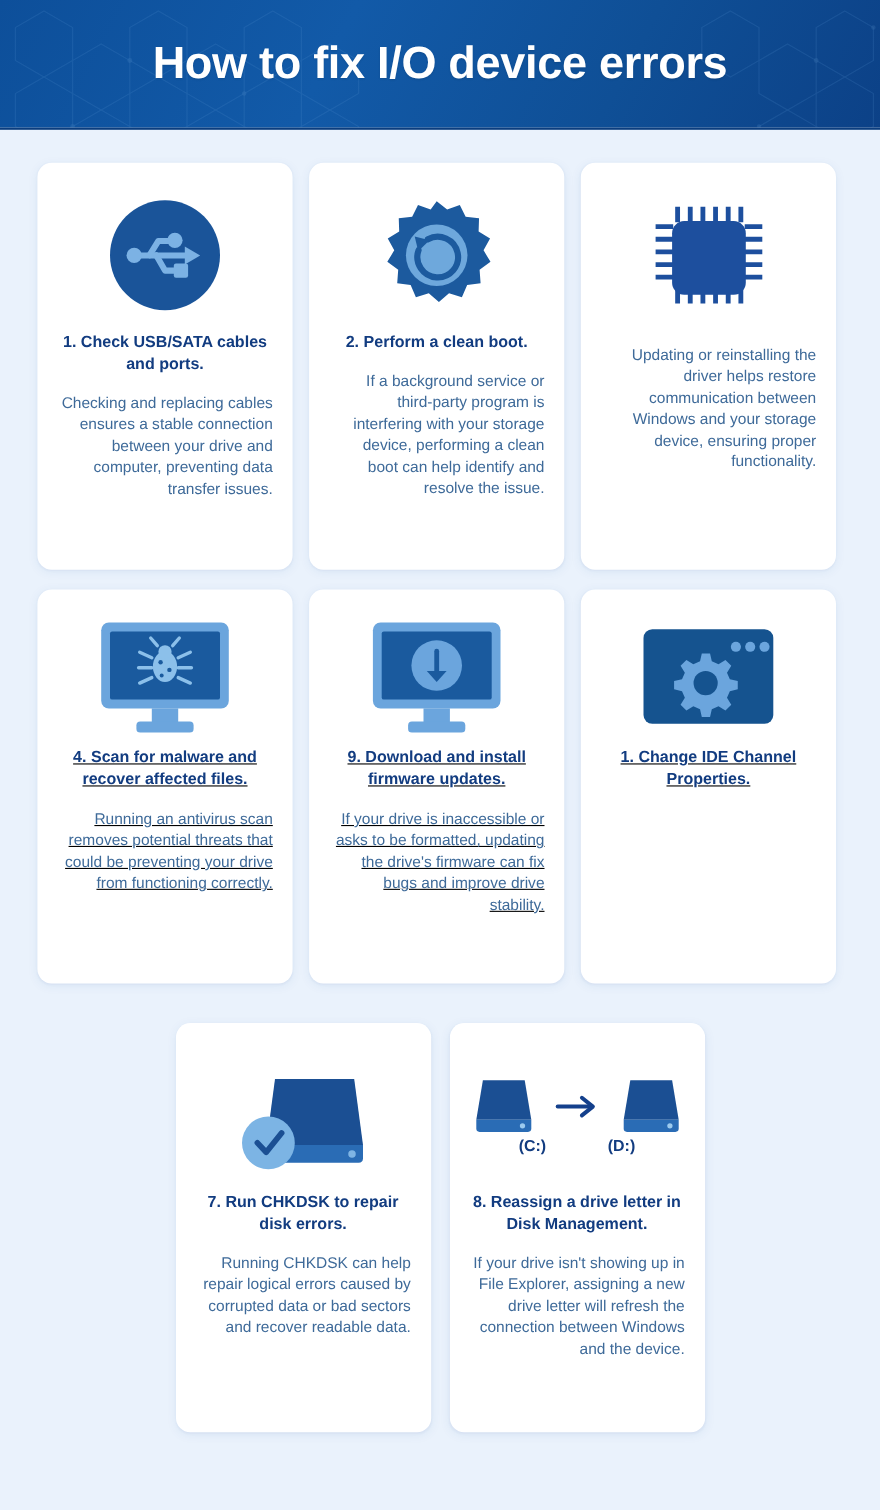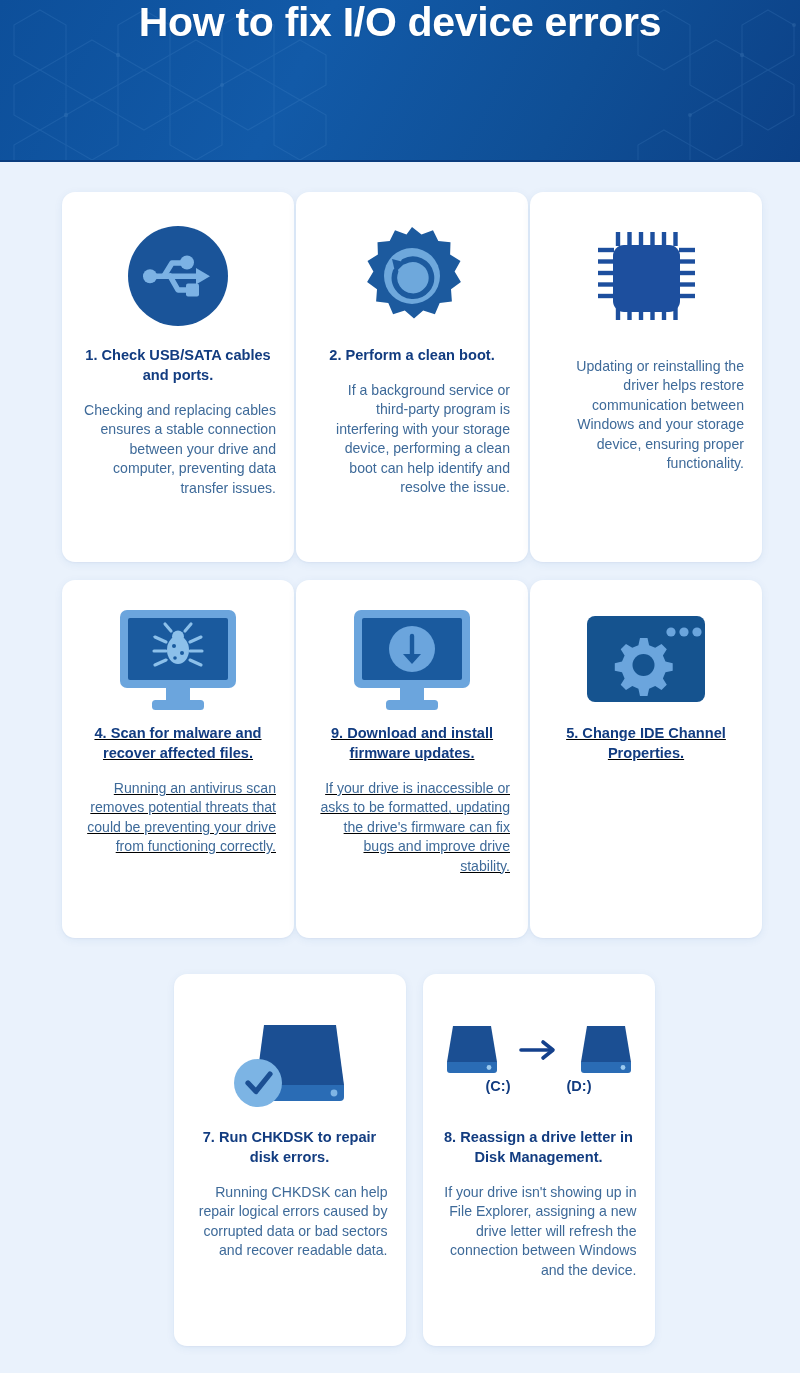--- a/index.html
+++ b/index.html
@@ -13,25 +13,25 @@
     background: #eaf2fc;
     font-family: "Liberation Sans", sans-serif;
     overflow: hidden;
     position: relative;
   }
 
   
   .header {
     position: relative;
     width: 800px;
-    height: 162px;
+    height: 118px;
     background: linear-gradient(118deg, #0d4f9a 0%, #125aa8 38%, #0f4f96 70%, #0c4187 100%);
     overflow: hidden;
     display: flex;
-    align-items: flex-start;
+    align-items: center;
     justify-content: center;
     border-bottom: 2px solid #0b3d7e;
   }
   .header .hexes {
     position: absolute;
     inset: 0;
     opacity: .30;
   }
   .header-title {
     position: relative;
@@ -44,23 +44,22 @@
     line-height: 1.1;
     text-shadow: 0 1px 2px rgba(0,0,0,.12);
   }
 
   
   .grid {
     position: relative;
     padding: 30px 34px 0 34px;
     display: flex;
     flex-wrap: wrap;
-    gap: 18px 2px;
+    gap: 18px 15px;
     justify-content: flex-start;
-    margin-left: 28px;
   }
   .row-last {
     width: 100%;
     display: flex;
     gap: 17px;
     justify-content: center;
     margin-top: 18px;
   }
 
   .card {
@@ -283,21 +282,21 @@
           <circle cx="88" cy="22" r="4.6"></circle>
             <circle cx="101" cy="22" r="4.6"></circle>
             <circle cx="114" cy="22" r="4.6"></circle>
         </g>
         <g fill="#6ba5dd">
           <path d="M57 28 l7.5 0 1.6 7.2 6.1 2.6 6.3 -3.9 5.3 5.3 -3.9 6.3 2.6 6.1 7.2 1.6 0 7.5 -7.2 1.6 -2.6 6.1 3.9 6.3 -5.3 5.3 -6.3 -3.9 -6.1 2.6 -1.6 7.2 -7.5 0 -1.6 -7.2 -6.1 -2.6 -6.3 3.9 -5.3 -5.3 3.9 -6.3 -2.6 -6.1 -7.2 -1.6 0 -7.5 7.2 -1.6 2.6 -6.1 -3.9 -6.3 5.3 -5.3 6.3 3.9 6.1 -2.6z"></path>
         </g>
         <circle cx="60.5" cy="55" r="11" fill="#15538f"></circle>
       </svg>
     </div>
-    <div class="card-title">5. Change IDE Channel Properties.</div>
+    <div class="card-title">1. Change IDE Channel Properties.</div>
   </div>
 
   <div class="row-last">
 
     <div class="card low">
       <div class="icon-box">
         <svg width="128" height="110" viewBox="0 0 128 110">
           <path d="M38 22 L110 22 L118 82 L30 82 Z" fill="#1b4f93"></path>
           <path d="M30 82 L118 82 L118 94 Q118 98 114 98 L34 98 Q30 98 30 94 Z" fill="#2a6cb5"></path>
           <circle cx="108" cy="90" r="3.4" fill="#7fb5e4"></circle>

